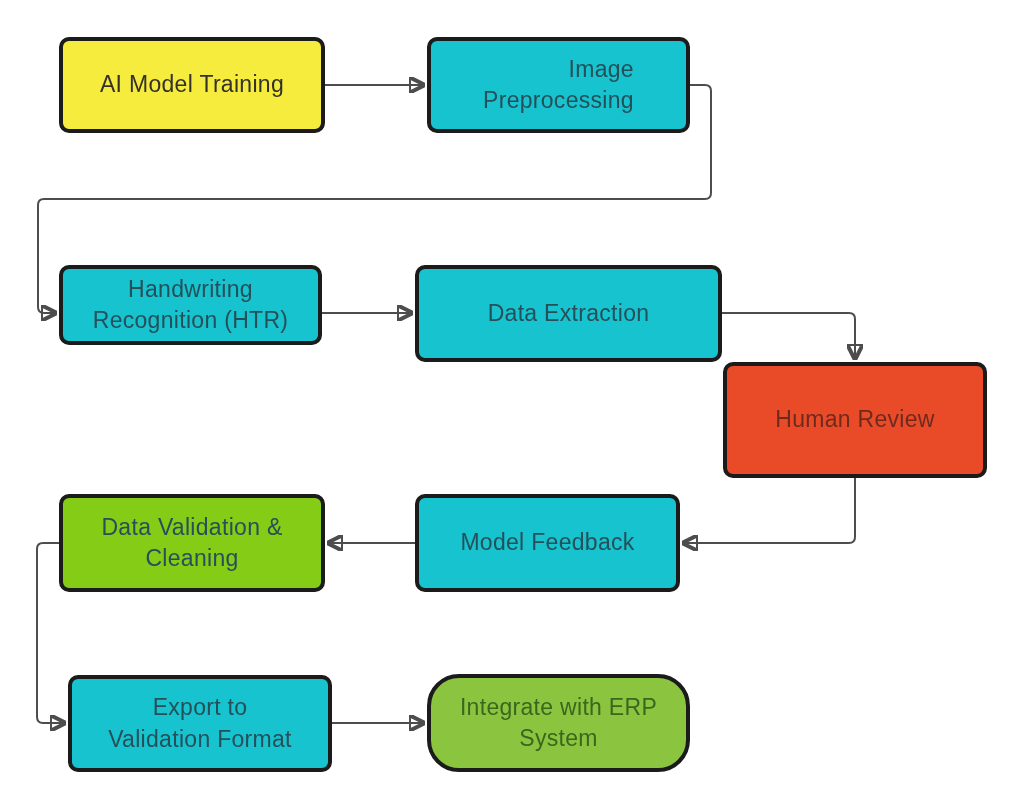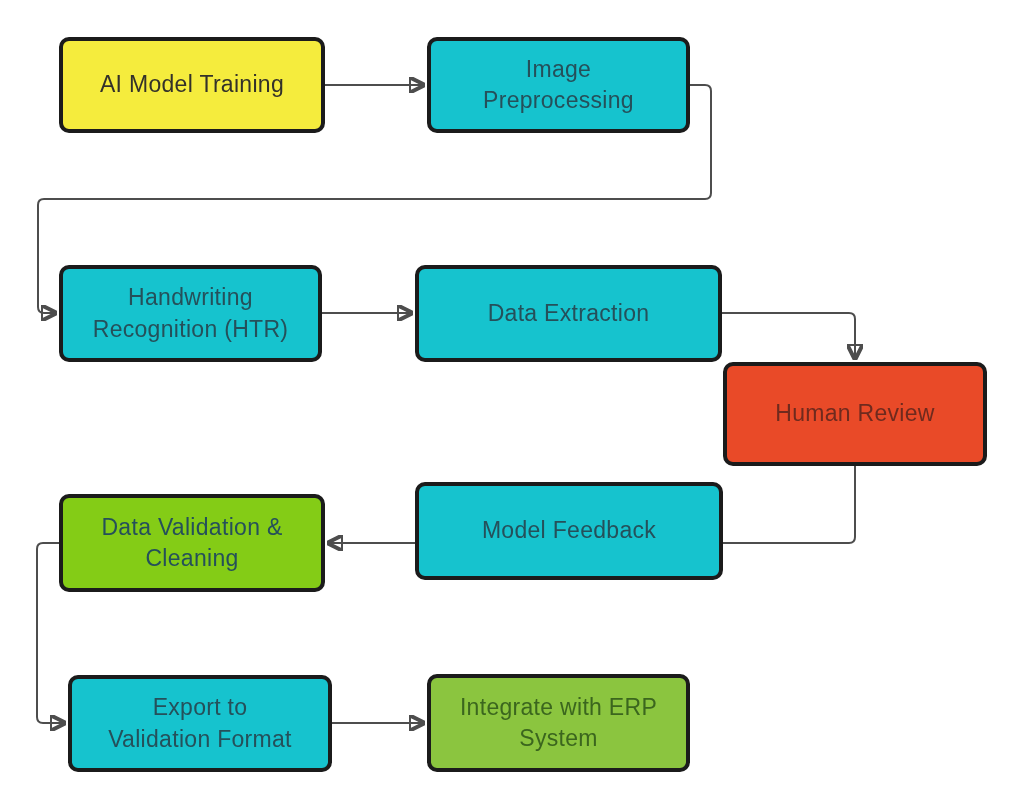--- a/index.html
+++ b/index.html
@@ -62,50 +62,50 @@
     <path d="M 855 460 V 537 Q 855 543 849 543 H 684" marker-end="url(#arrow)"></path>
     <path d="M 415 543 H 329" marker-end="url(#arrow)"></path>
     <path d="M 59 543 H 43 Q 37 543 37 549 V 717 Q 37 723 43 723 H 64" marker-end="url(#arrow)"></path>
     <path d="M 332 723 H 423" marker-end="url(#arrow)"></path>
   </svg>
 
   <div class="node" style="left: 59px; top: 37px; width: 266px; height: 96px; background: rgb(245, 236, 61); color: rgb(51, 49, 42); border-color: rgb(27, 27, 27);">
     <span>AI Model Training</span>
   </div>
 
-  <div class="node" style="left: 427px; top: 37px; width: 263px; height: 96px; background: rgb(22, 195, 206); color: rgb(37, 80, 90); border-color: rgb(27, 27, 27);">
+  <div class="node" style="left: 427px; top: 37px; width: 263px; height: 96px; background: rgb(22, 195, 206); color: rgb(37, 80, 90); border-color: rgb(27, 27, 27); text-align: right;">
     <span>Image
 Preprocessing</span>
   </div>
 
-  <div class="node" style="left: 59px; top: 265px; width: 263px; height: 97px; background: rgb(22, 195, 206); color: rgb(37, 80, 90); border-color: rgb(27, 27, 27);">
+  <div class="node" style="left: 59px; top: 265px; width: 263px; height: 80px; background: rgb(22, 195, 206); color: rgb(37, 80, 90); border-color: rgb(27, 27, 27);">
     <span>Handwriting
 Recognition (HTR)</span>
   </div>
 
   <div class="node" style="left: 415px; top: 265px; width: 307px; height: 97px; background: rgb(22, 195, 206); color: rgb(37, 80, 90); border-color: rgb(27, 27, 27);">
     <span>Data Extraction</span>
   </div>
 
-  <div class="node" style="left: 723px; top: 362px; width: 264px; height: 104px; background: rgb(233, 74, 40); color: rgb(111, 42, 30); border-color: rgb(27, 27, 27);">
+  <div class="node" style="left: 723px; top: 362px; width: 264px; height: 116px; background: rgb(233, 74, 40); color: rgb(111, 42, 30); border-color: rgb(27, 27, 27);">
     <span>Human Review</span>
   </div>
 
   <div class="node" style="left: 59px; top: 494px; width: 266px; height: 98px; background: #84cc16; color: rgb(37, 80, 90); border-color: rgb(27, 27, 27);">
     <span>Data Validation &amp;
 Cleaning</span>
   </div>
 
-  <div class="node" style="left: 415px; top: 482px; width: 308px; height: 98px; background: rgb(22, 195, 206); color: rgb(37, 80, 90); border-color: rgb(27, 27, 27);">
+  <div class="node" style="left: 415px; top: 494px; width: 265px; height: 98px; background: rgb(22, 195, 206); color: rgb(37, 80, 90); border-color: rgb(27, 27, 27);">
     <span>Model Feedback</span>
   </div>
 
   <div class="node" style="left: 68px; top: 675px; width: 264px; height: 97px; background: rgb(22, 195, 206); color: rgb(37, 80, 90); border-color: rgb(27, 27, 27);">
     <span>Export to
 Validation Format</span>
   </div>
 
-  <div class="node" style="left: 427px; top: 674px; width: 263px; height: 98px; background: rgb(139, 197, 63); color: rgb(59, 102, 30); border-color: rgb(27, 27, 27);">
+  <div class="node" style="left: 427px; top: 674px; width: 263px; height: 98px; background: rgb(139, 197, 63); color: rgb(59, 102, 30); border-color: rgb(27, 27, 27); border-radius: 32px;">
     <span>Integrate with ERP
 System</span>
   </div>
 
 </div>
 
 </body></html>

